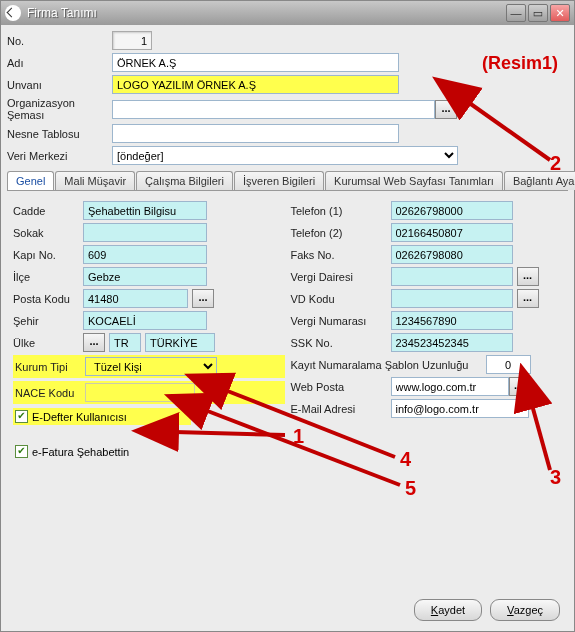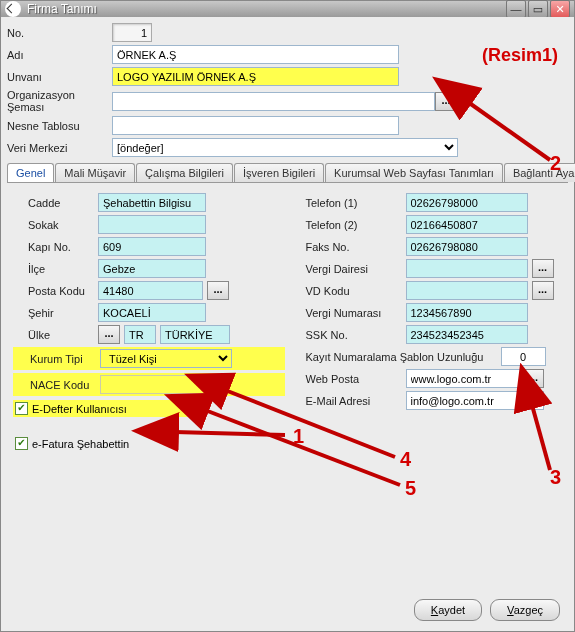--- a/index.html
+++ b/index.html
@@ -1,20 +1,20 @@
 <!DOCTYPE html>
 <html><head>
 <meta charset="utf-8">
 <style>
   * { box-sizing: border-box; margin: 0; padding: 0; font-family: Tahoma, Arial, sans-serif; font-size: 11px; }
   body { background: #fff; width: 575px; height: 632px; overflow: hidden; position: relative; }
 
   .window { width: 575px; height: 632px; background: linear-gradient(to bottom, #b8b8b8, #a8a8a8); border: 1px solid #888; display: flex; flex-direction: column; }
 
-  .titlebar { height: 16px; background: linear-gradient(to bottom, #c8c8c8, #9a9a9a); display: flex; align-items: center; padding: 0 4px; }
+  .titlebar { height: 24px; background: linear-gradient(to bottom, #c8c8c8, #9a9a9a); display: flex; align-items: center; padding: 0 4px; }
   .titlebar-icon { width: 16px; height: 16px; margin-right: 6px; background: #fff; border-radius: 50%; position: relative; }
   .titlebar-icon::after { content: ""; position: absolute; top: 4px; left: 3px; width: 6px; height: 6px; border: 1.5px solid #333; border-top: none; border-right: none; transform: rotate(45deg); }
   .titlebar-text { color: #fff; font-size: 12px; flex: 1; text-shadow: 1px 1px 1px #555; }
   .titlebar-btns { display: flex; gap: 2px; }
   .tb-btn { width: 20px; height: 18px; background: linear-gradient(to bottom,#d0d0d0,#a0a0a0); border: 1px solid #777; border-radius: 2px; display: flex; align-items: center; justify-content: center; font-size: 11px; color: #333; }
   .tb-btn.close { background: linear-gradient(to bottom,#f7a6a6,#e25b5b); color: #fff; }
 
   .resim-label { position: absolute; top: 28px; right: 16px; color: #d40000; font-size: 18px; font-weight: bold; z-index: 50; }
 
   .client { flex: 1; background: #ececec; padding: 6px; position: relative; }
@@ -29,23 +29,23 @@
   .fld.shadow { border: 1px solid #aaa; background: #f5f5f5; box-shadow: inset 1px 1px 2px #ccc; }
   .dd { width: 346px; height: 19px; border: 1px solid #9db6cd; background: #fff; }
   .ellip { width: 22px; height: 19px; background: linear-gradient(to bottom,#f6f6f6,#d8d8d8); border: 1px solid #888; font-weight: bold; text-align: center; line-height: 15px; cursor: pointer; }
 
   .tabs-row { display: flex; align-items: center; margin-top: 6px; border-bottom: 1px solid #999; padding-bottom: 0; }
   .tab { padding: 3px 8px 3px 8px; background: linear-gradient(to bottom,#f5f5f5,#e0e0e0); border: 1px solid #999; border-bottom: none; border-radius: 3px 3px 0 0; margin-right: 1px; font-size: 11px; color: #333; cursor: pointer; white-space: nowrap; }
   .tab.active { background: #fff; color: #1a4ea3; font-weight: normal; }
 
   .tabbody { background: #ececec; border-top: none; padding: 10px 6px 6px 6px; display: flex; gap: 6px; position: relative; }
   .col { flex: 1; }
-  .col .row .lbl { width: 70px; margin-left: 15px; }
+  .col .row .lbl { width: 70px; }
   .col.right .row .lbl { width: 100px; }
-  .col .fld.c1 { width: 108px; }
+  .col .fld.c1 { width: 124px; }
   .col.right .fld.c2 { width: 122px; }
   .hlrow { background: #ffff4d; padding: 2px 0 2px 2px; }
   .chkwrap { display: flex; align-items: center; margin-top: 4px; padding: 2px; }
   .chkwrap.hl { background: #ffff4d; width: 178px; }
   .chkbox { width: 13px; height: 13px; border: 1px solid #5a8d3d; background: #fff; color: #2d7a10; font-size: 10px; line-height: 10px; text-align: center; margin-right: 4px; }
   .numlbl { position: absolute; color: #d40000; font-size: 20px; font-weight: bold; z-index: 61; }
 
   .btns { position: absolute; bottom: 10px; right: 14px; display: flex; gap: 8px; }
   .btn { padding: 4px 16px; background: linear-gradient(to bottom,#f8f8f8,#d8d8d8); border: 1px solid #888; border-radius: 9px; cursor: pointer; font-size: 11px; text-decoration: underline; text-decoration-color: transparent; }
   .btn u { text-decoration: underline; }

